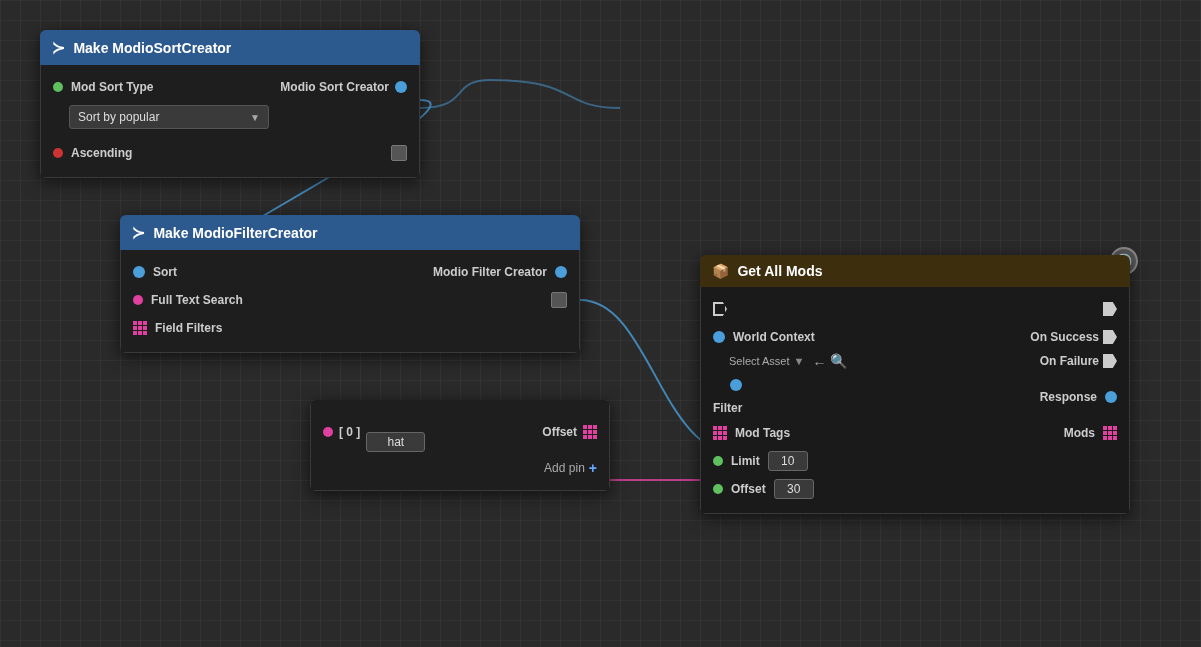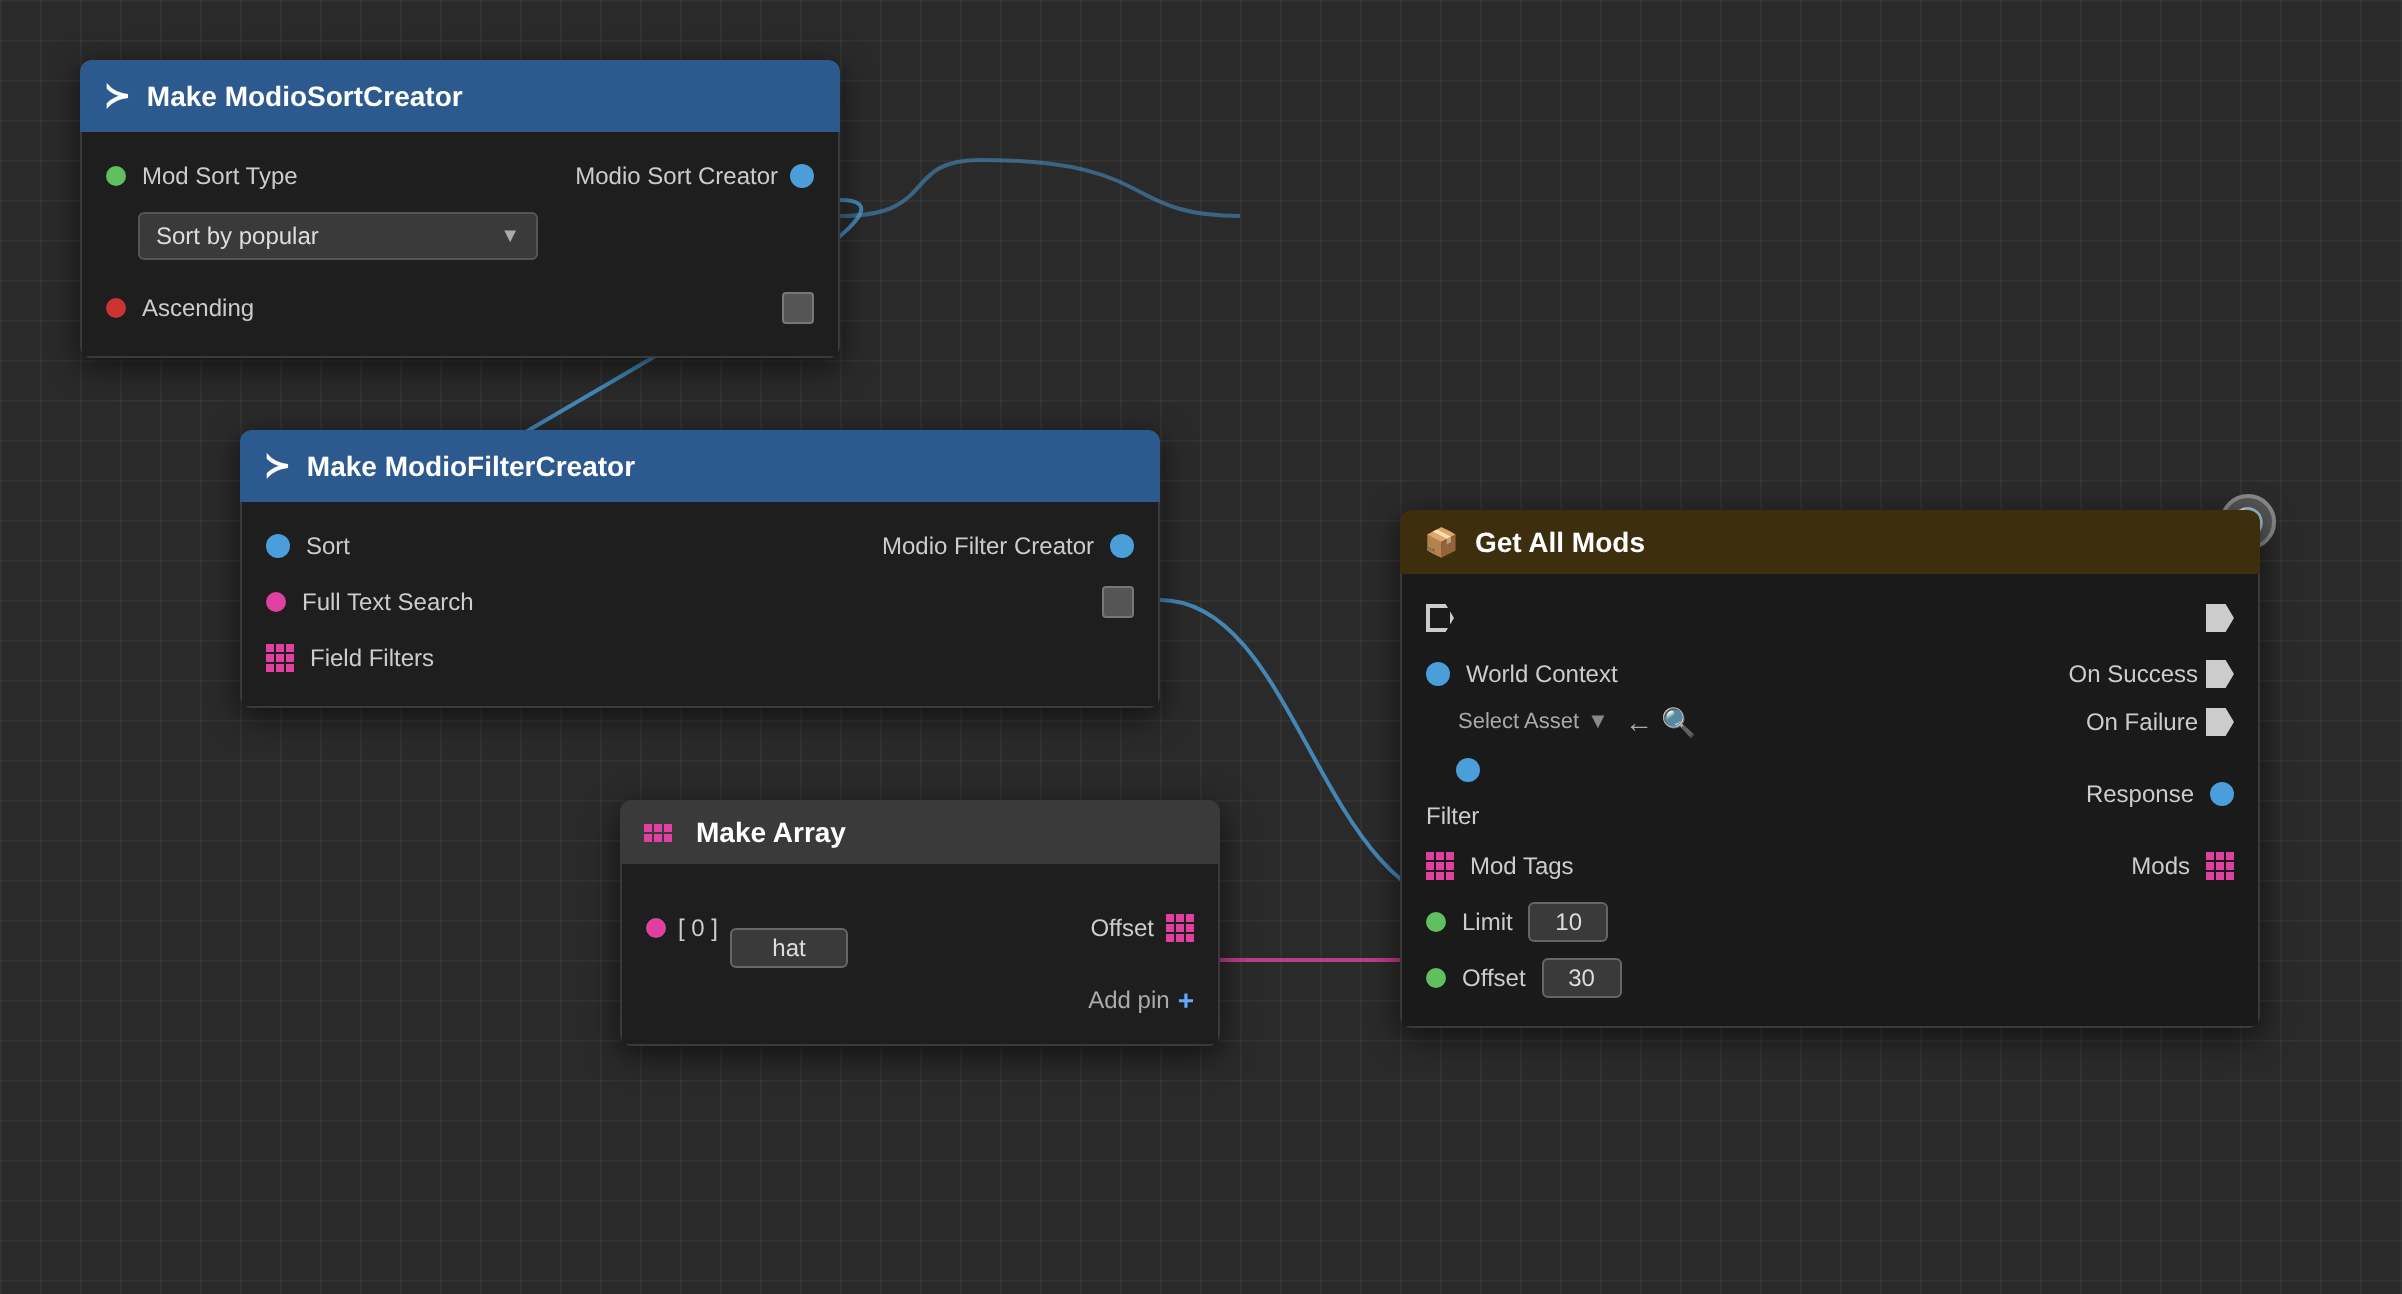--- a/index.html
+++ b/index.html
@@ -102,21 +102,21 @@
       display: flex;
       align-items: center;
       justify-content: space-between;
       padding: 4px 12px;
       min-height: 28px;
     }
 
     .node-row-label {
       color: #ccc;
       font-size: 12px;
-      font-weight: 400;
+      font-weight: 700;
     }
 
     
     .pin {
       width: 12px;
       height: 12px;
       border-radius: 50%;
       display: inline-block;
       flex-shrink: 0;
     }
@@ -331,31 +331,20 @@
         <span></span>
           <span></span>
           <span></span>
       </div>
       <span class="node-row-label" style="margin-left:8px;">Field Filters</span>
     </div>
   </div>
 </div>
 
 <div class="node node-make-array">
-  <div class="node-header" style="background:#3a3a3a;">
-    <span style="font-size:12px;color:#e040a0;display:inline-grid;grid-template-columns:repeat(3,4px);gap:1px;">
-      <span style="width:4px;height:4px;background:#e040a0;display:block;"></span>
-      <span style="width:4px;height:4px;background:#e040a0;display:block;"></span>
-      <span style="width:4px;height:4px;background:#e040a0;display:block;"></span>
-      <span style="width:4px;height:4px;background:#e040a0;display:block;"></span>
-      <span style="width:4px;height:4px;background:#e040a0;display:block;"></span>
-      <span style="width:4px;height:4px;background:#e040a0;display:block;"></span>
-    </span>
-    <span style="color:#fff;font-size:14px;font-weight:700;margin-left:4px;">Make Array</span>
-  </div>
   <div class="node-body">
 
     <div class="node-row-between">
       <div style="display:flex;align-items:center;gap:6px;">
         <span class="pin" style="width:10px;height:10px;background:#e040a0;border-radius:50%;"></span>
         <span class="node-row-label">[ 0 ]</span>
         <div class="input-box input-box-hat">
           <span>hat</span>
         </div>
       </div>

